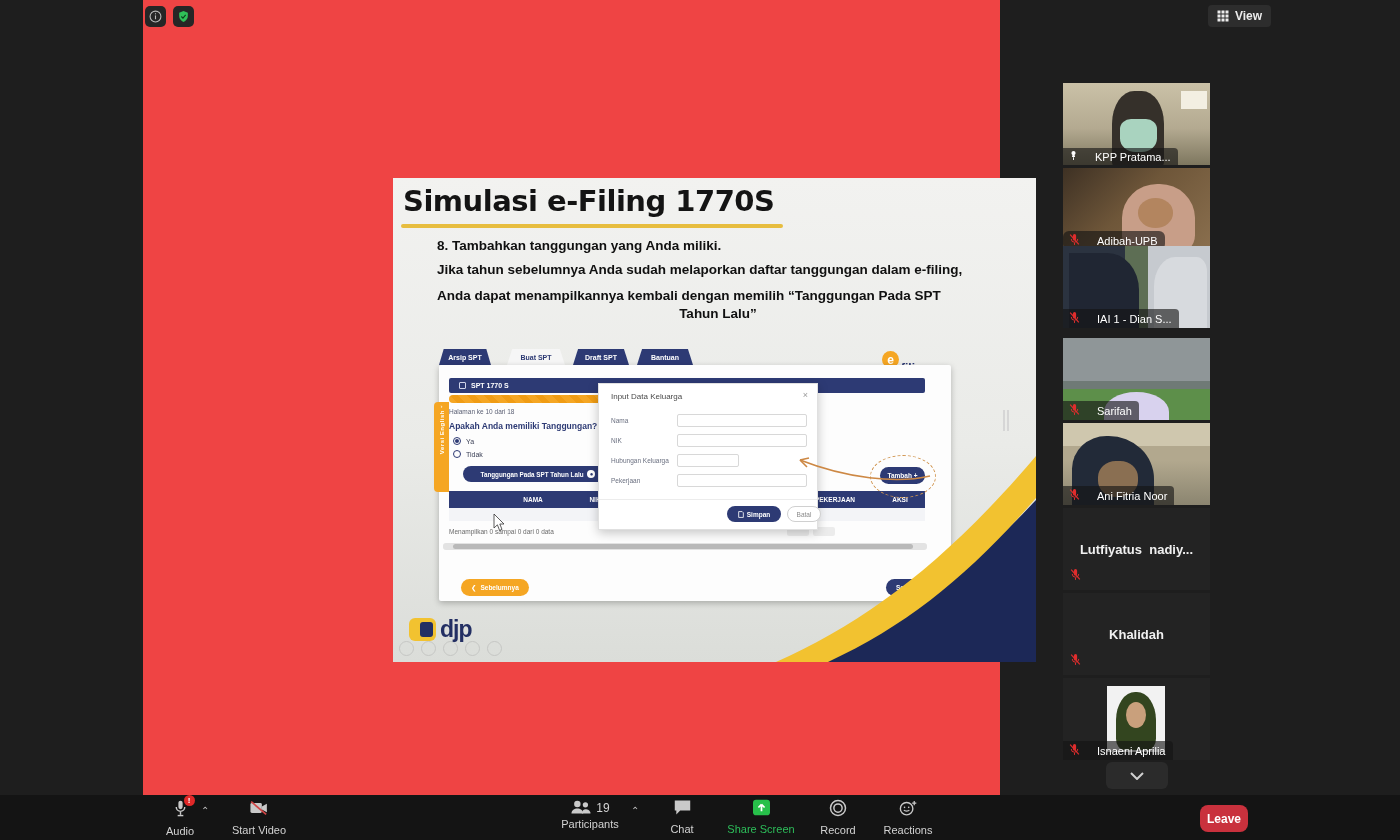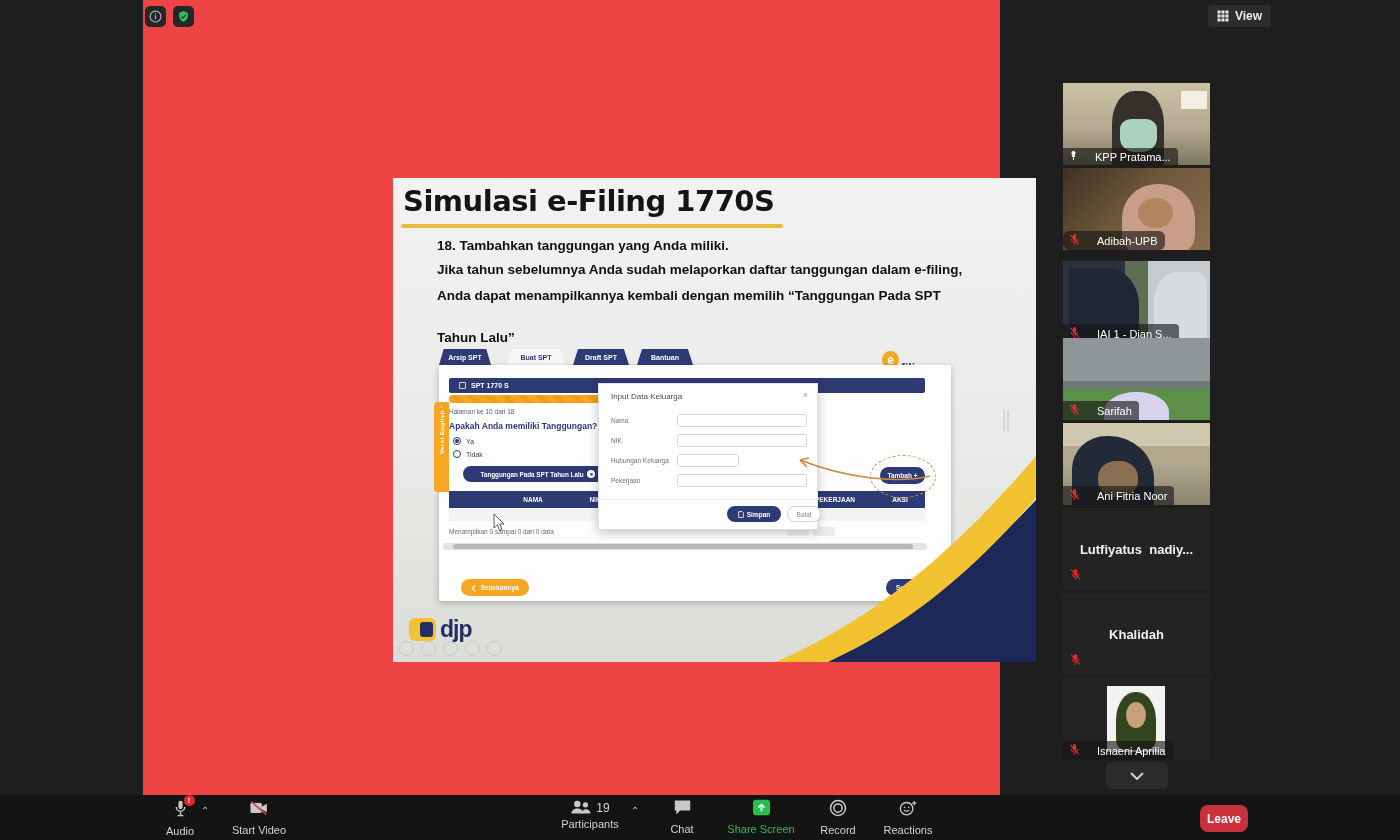--- a/index.html
+++ b/index.html
@@ -163,24 +163,24 @@
   .pc-row { display:flex; align-items:flex-end; gap:4px; color:#d2d2d2; font-size:12px; }
 </style>
 </head>
 <body>
 
 <div class="share-area">
 
   <div class="slide">
     <div class="slide-title">Simulasi e-Filing 1770S</div>
     <div class="title-underline"></div>
-    <div class="step-heading">18. Tambahkan tanggungan yang Anda miliki.</div>
+    <div class="step-heading">8. Tambahkan tanggungan yang Anda miliki.</div>
     <div class="body-line" style="top:84px;">Jika tahun sebelumnya Anda sudah melaporkan daftar tanggungan dalam e-filing,</div>
     <div class="body-line" style="top:110px;">Anda dapat menampilkannya kembali dengan memilih “Tanggungan Pada SPT</div>
-    <div class="body-line" style="top:152px;">Tahun Lalu”</div>
+    <div class="body-line" style="top:128px;text-align:center;">Tahun Lalu”</div>
 
     <div class="ef-tab" style="left:46px;width:52px;">Arsip SPT</div>
     <div class="ef-tab active" style="left:114px;width:58px;">Buat SPT</div>
     <div class="ef-tab" style="left:180px;width:56px;">Draft SPT</div>
     <div class="ef-tab" style="left:244px;width:56px;">Bantuan</div>
     <div class="ef-logo">
       <span class="ef-logo-e">e</span>
       <span class="ef-logo-t">filing</span>
     </div>
 
@@ -334,21 +334,21 @@
     <div class="p-chip" style="display: flex; border-radius: 6px;">
       <span class="chip-ic"><svg width="13" height="13" viewBox="0 0 24 24">
             <rect x="9" y="2" width="6" height="12" rx="3" fill="#e02d2d"></rect>
             <path d="M6 11a6 6 0 0 0 12 0" stroke="#e02d2d" stroke-width="1.8" fill="none"></path>
             <line x1="12" y1="18" x2="12" y2="22" stroke="#e02d2d" stroke-width="1.8"></line>
             <line x1="4" y1="3" x2="20" y2="21" stroke="#e02d2d" stroke-width="2.2"></line>
           </svg></span>
       <span class="chip-name">Adibah-UPB</span>
     </div>
   </div>
-    <div class="p-tile" style="top: 178px;">
+    <div class="p-tile" style="top: 163px;">
     <div class="p-scene scene-iai"></div>
 
     <div class="p-chip" style="display: flex;">
       <span class="chip-ic"><svg width="13" height="13" viewBox="0 0 24 24">
             <rect x="9" y="2" width="6" height="12" rx="3" fill="#e02d2d"></rect>
             <path d="M6 11a6 6 0 0 0 12 0" stroke="#e02d2d" stroke-width="1.8" fill="none"></path>
             <line x1="12" y1="18" x2="12" y2="22" stroke="#e02d2d" stroke-width="1.8"></line>
             <line x1="4" y1="3" x2="20" y2="21" stroke="#e02d2d" stroke-width="2.2"></line>
           </svg></span>
       <span class="chip-name">IAI 1 - Dian S...</span>

